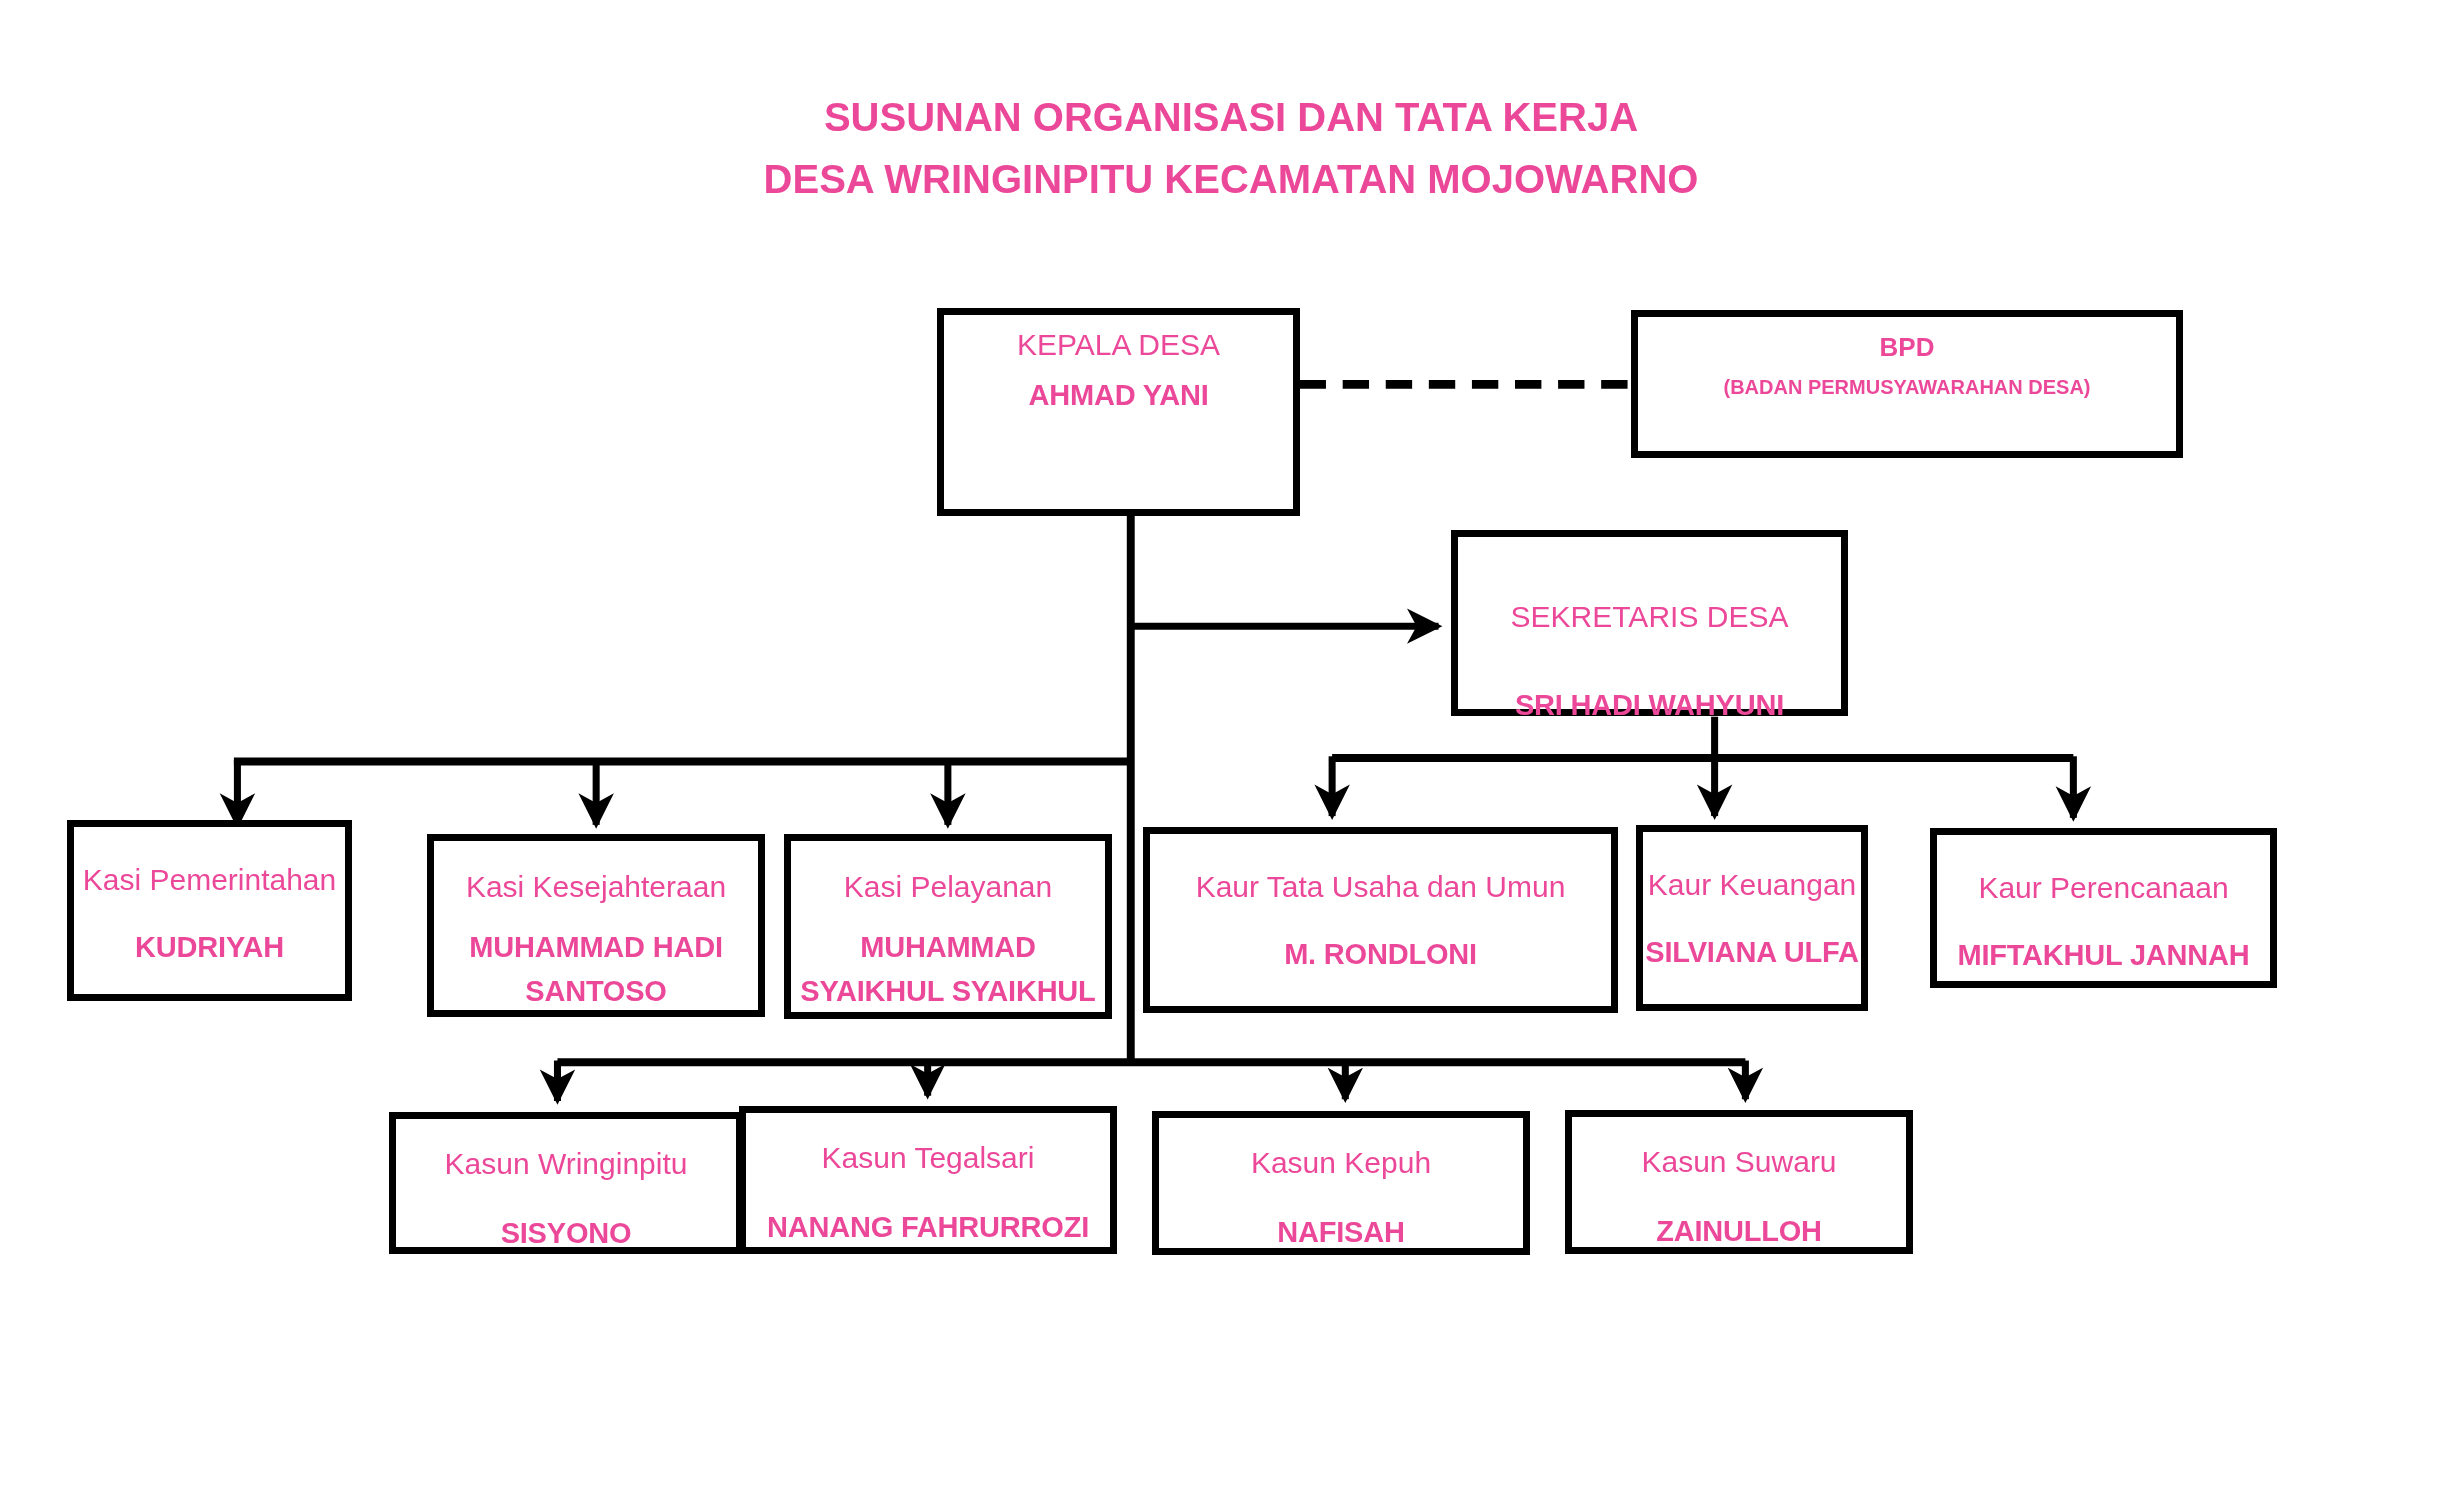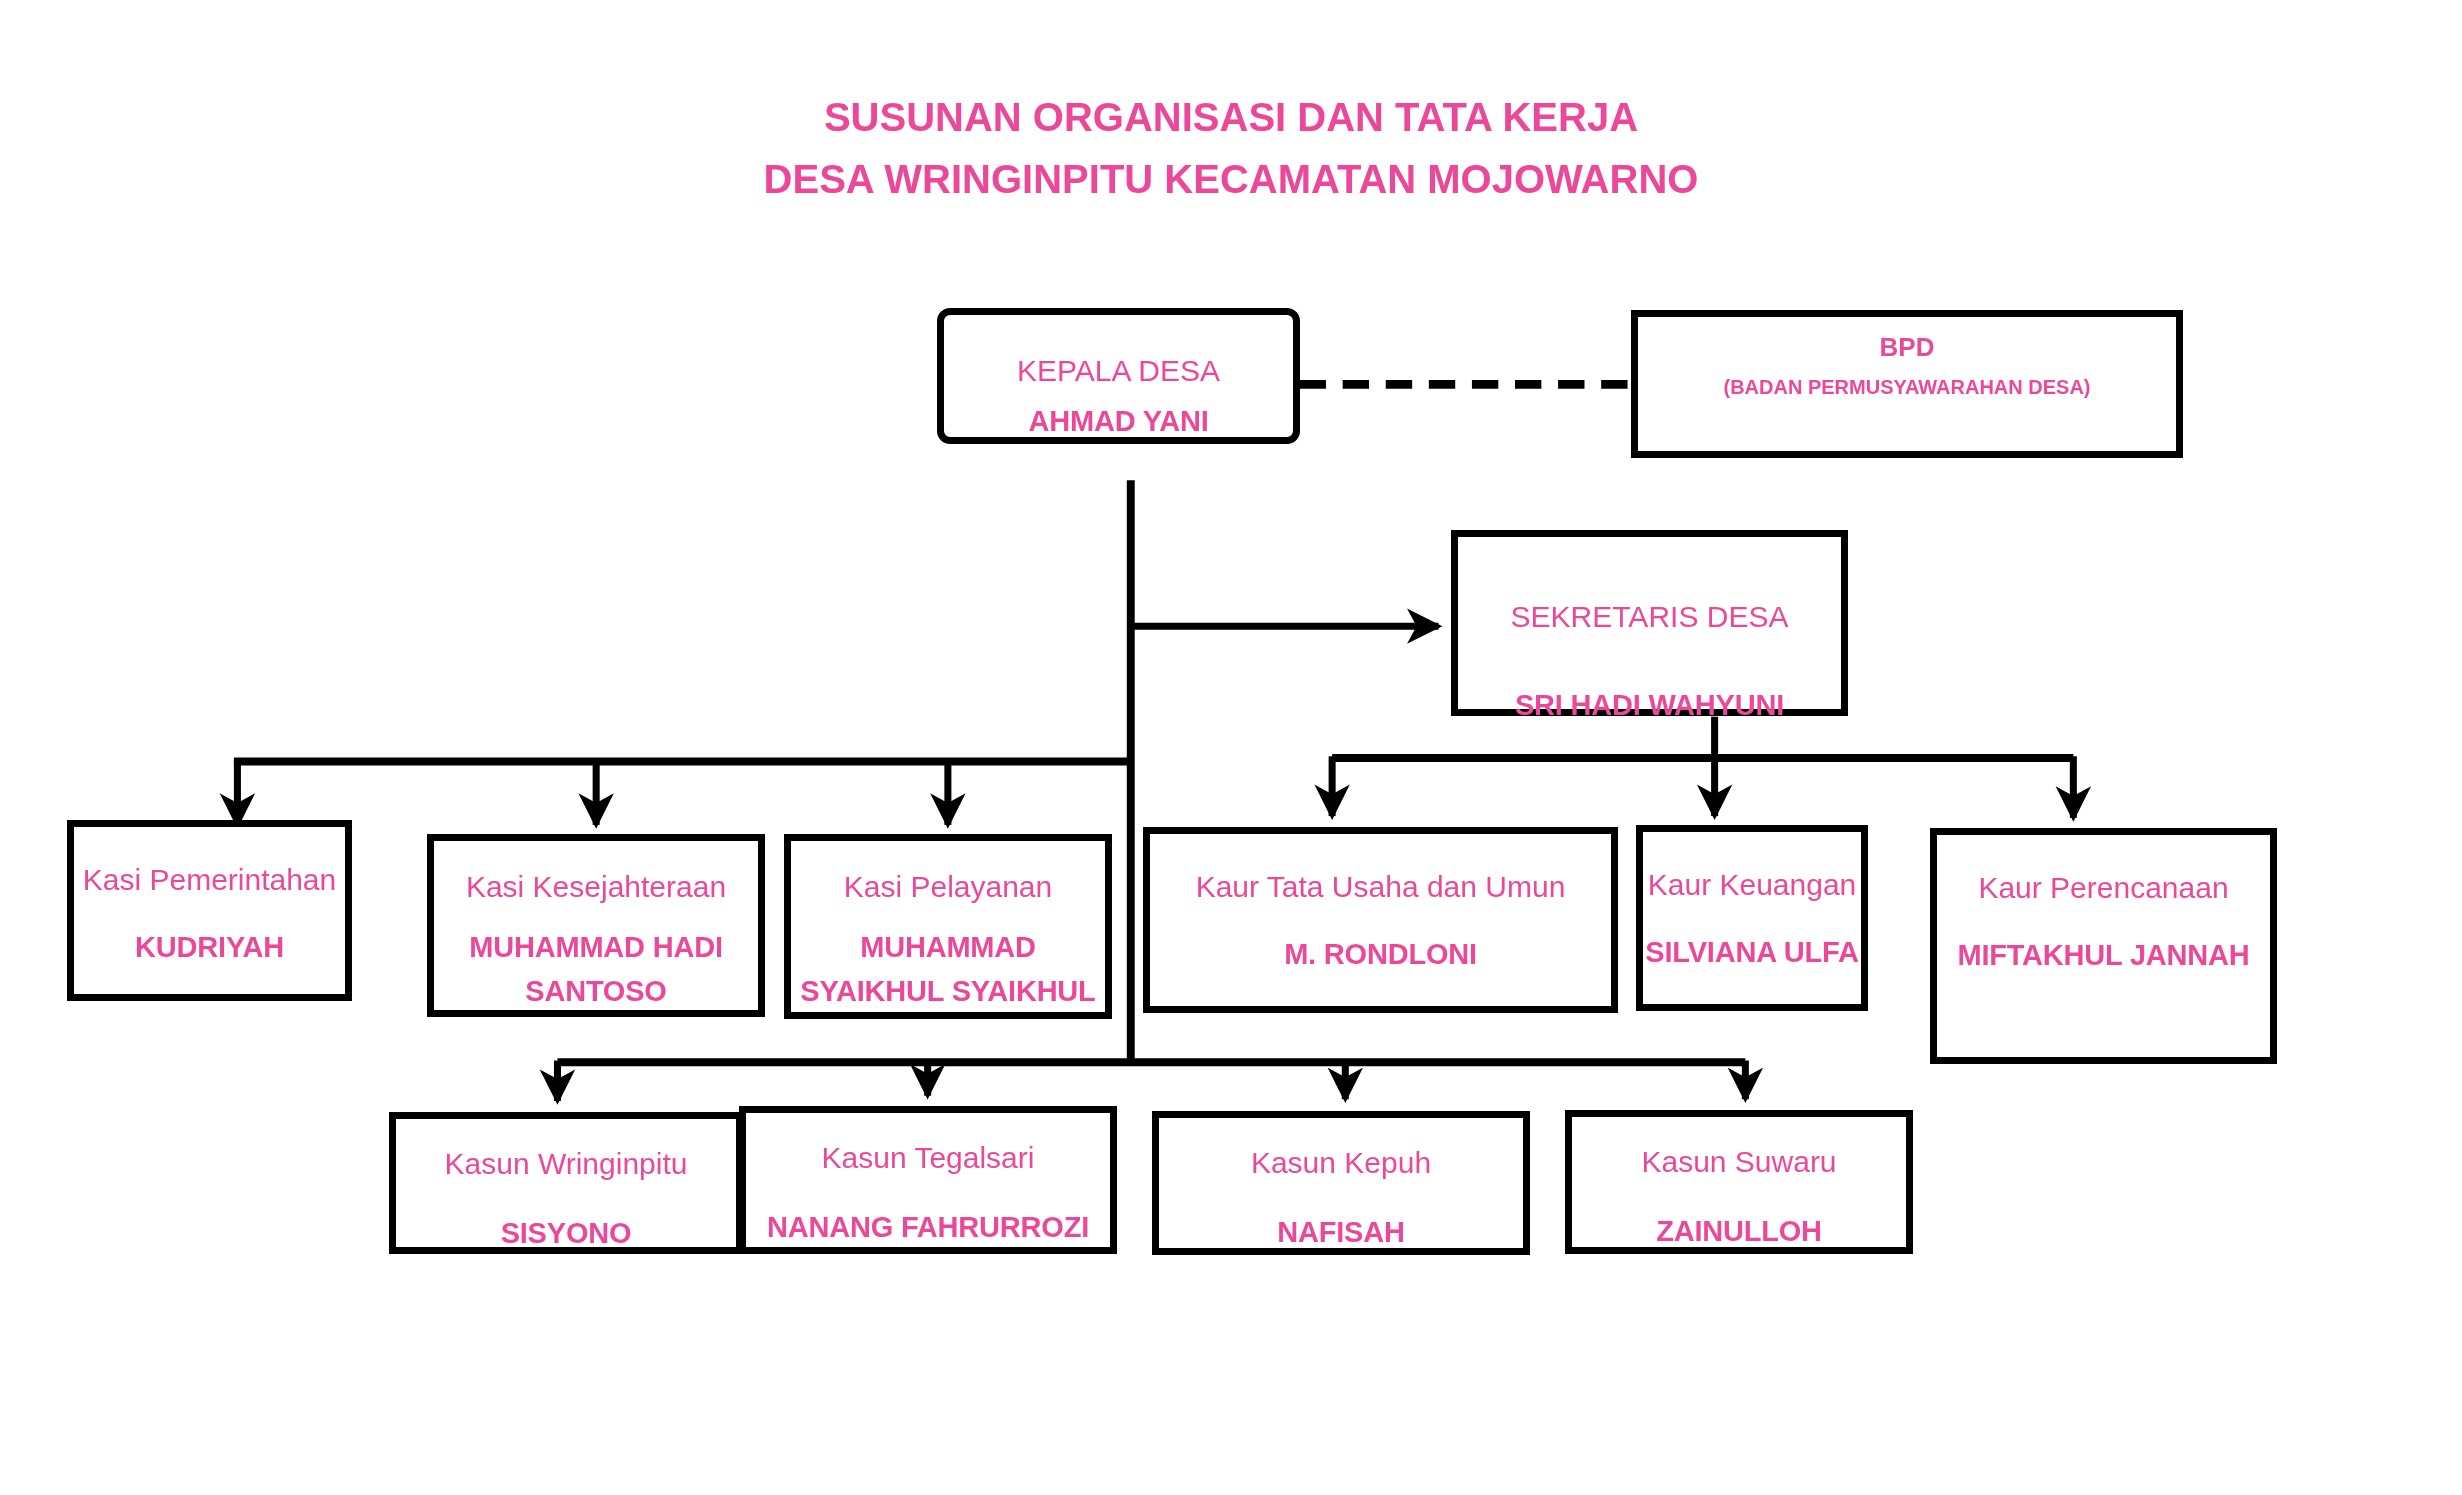--- a/index.html
+++ b/index.html
@@ -15,39 +15,39 @@
   .node{
     position:absolute;box-sizing:border-box;border:7px solid #000;background:#fff;
     display:flex;flex-direction:column;align-items:center;text-align:center;
     padding:0 5.3px;
   }
   .role{font-size:30px;line-height:39px;white-space:nowrap;}
   .name,.name2{font-size:29px;line-height:44px;font-weight:bold;white-space:nowrap;letter-spacing:-0.2px;}
   .name2:empty{display:none;}
 
   
-  #n-kepala{left:937px;top:308px;width:363px;height:136px;padding-top:36px;border-radius:13px;}
+  #n-kepala{left:937px;top:308px;width:363px;height:208px;padding-top:10px;}
   #n-kepala .name{margin-top:8.8px;}
   #n-bpd{left:1631px;top:310px;width:552px;height:148px;padding-top:12px;}
   #n-bpd .role{font-weight:bold;font-size:26px;line-height:37px;}
   #n-bpd .name{font-size:20px;line-height:39px;margin-top:1.8px;letter-spacing:0;}
   #n-sekretaris{left:1451px;top:530px;width:397px;height:186px;padding-top:60px;gap:40px;}
   #n-sekretaris .name{margin-top:7px;}
 
   
   .mid{padding-top:33px;}
   .mid .name{margin-top:26px;}
   .mid2{padding-top:26px;}
   .mid2 .name{margin-top:19.3px;}
   #n-kasi-pemerintahan{left:67px;top:820px;width:285px;height:181px;}
   #n-kasi-kesejahteraan{left:427px;top:834px;width:338px;height:183px;}
   #n-kasi-pelayanan{left:784px;top:834px;width:328px;height:185px;}
   #n-kaur-tata-usaha{left:1143px;top:827px;width:475px;height:186px;}
   #n-kaur-keuangan{left:1636px;top:825px;width:232px;height:186px;align-items:center;}
-  #n-kaur-perencanaan{left:1930px;top:828px;width:347px;height:236px;}
+  #n-kaur-perencanaan{left:1930px;top:828px;width:347px;height:160px;}
 
   
   .bot{padding-top:24.6px;}
   .bot .name{margin-top:28px;}
   #n-kasun-wringinpitu{left:354px;top:1112px;width:354px;height:142px;margin-left:35px;}
   #n-kasun-tegalsari{left:739px;top:1106px;width:378px;height:148px;}
   #n-kasun-kepuh{left:1152px;top:1111px;width:378px;height:144px;}
   #n-kasun-suwaru{left:1565px;top:1110px;width:348px;height:144px;}
 </style>
 </head>

